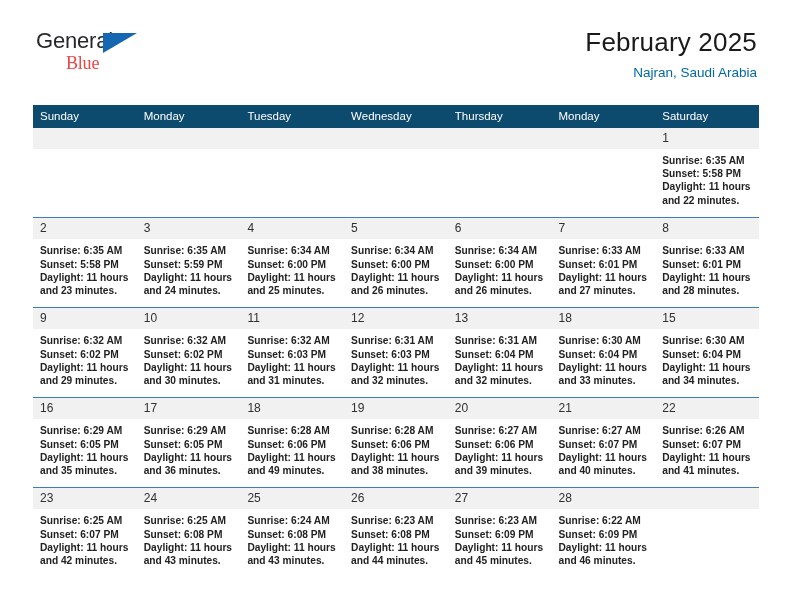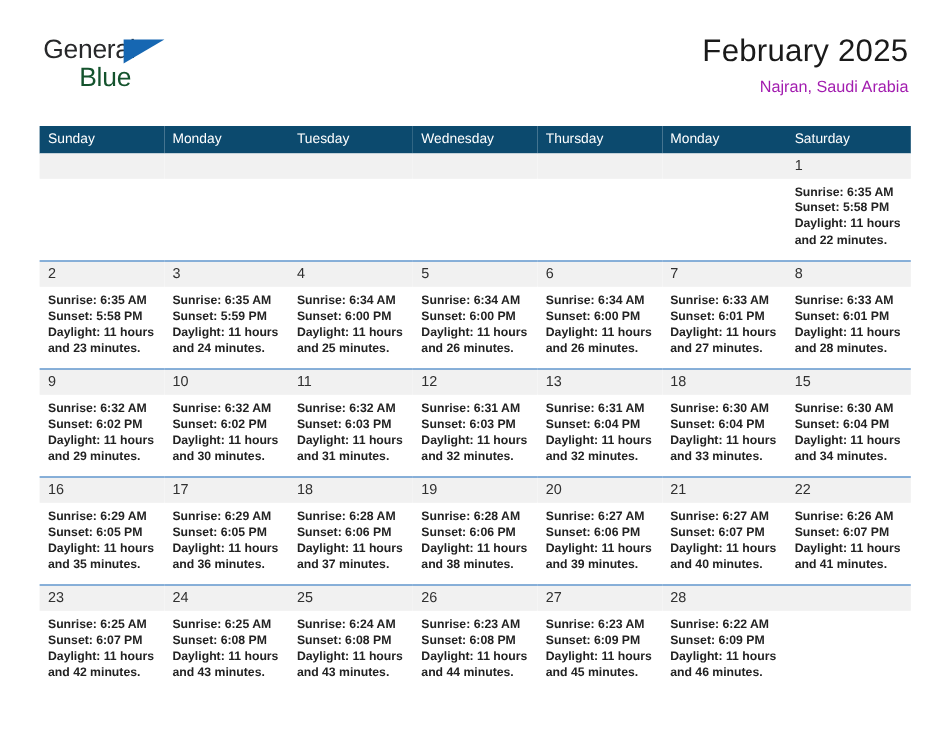--- a/index.html
+++ b/index.html
@@ -55,42 +55,42 @@
     top: 3px;
     width: 0;
     height: 0;
     border-left: 34px solid #1667b2;
     border-bottom: 20px solid transparent;
   }
   .logo-blue {
     position: absolute;
     left: 30px;
     top: 24px;
-    font-size: 22px;
+    font-size: 18px;
     letter-spacing: -0.2px;
-    color: #14532d;
-    font-family: Liberation Sans, sans-serif;
+    color: #ef4444;
+    font-family: Liberation Serif, serif;
   }
   .title-block {
     position: absolute;
     right: 2px;
     top: 28px;
     text-align: right;
   }
   .cal-title {
     font-size: 26px;
     color: #1a1a1a;
     font-weight: normal;
     line-height: 1.15;
     margin: 0;
     letter-spacing: 0.2px;
   }
   .cal-subtitle {
     font-size: 13.5px;
-    color: #a21caf;
+    color: #0369a1;
     margin-top: 8px;
     line-height: 1.1;
   }
 
   
   .calendar {
     position: absolute;
     left: 33px;
     top: 105px;
     width: 726px;
@@ -390,21 +390,21 @@
               <div>Daylight: 11 hours</div>
               <div>and 36 minutes.</div>
             </div>
           </td>
         <td>
             <div class="daynum">18</div>
             <div class="cell-body">
               <div>Sunrise: 6:28 AM</div>
               <div>Sunset: 6:06 PM</div>
               <div>Daylight: 11 hours</div>
-              <div>and 37 minutes.</div>
+              <div>and 49 minutes.</div>
             </div>
           </td>
         <td>
             <div class="daynum">19</div>
             <div class="cell-body">
               <div>Sunrise: 6:28 AM</div>
               <div>Sunset: 6:06 PM</div>
               <div>Daylight: 11 hours</div>
               <div>and 38 minutes.</div>
             </div>

